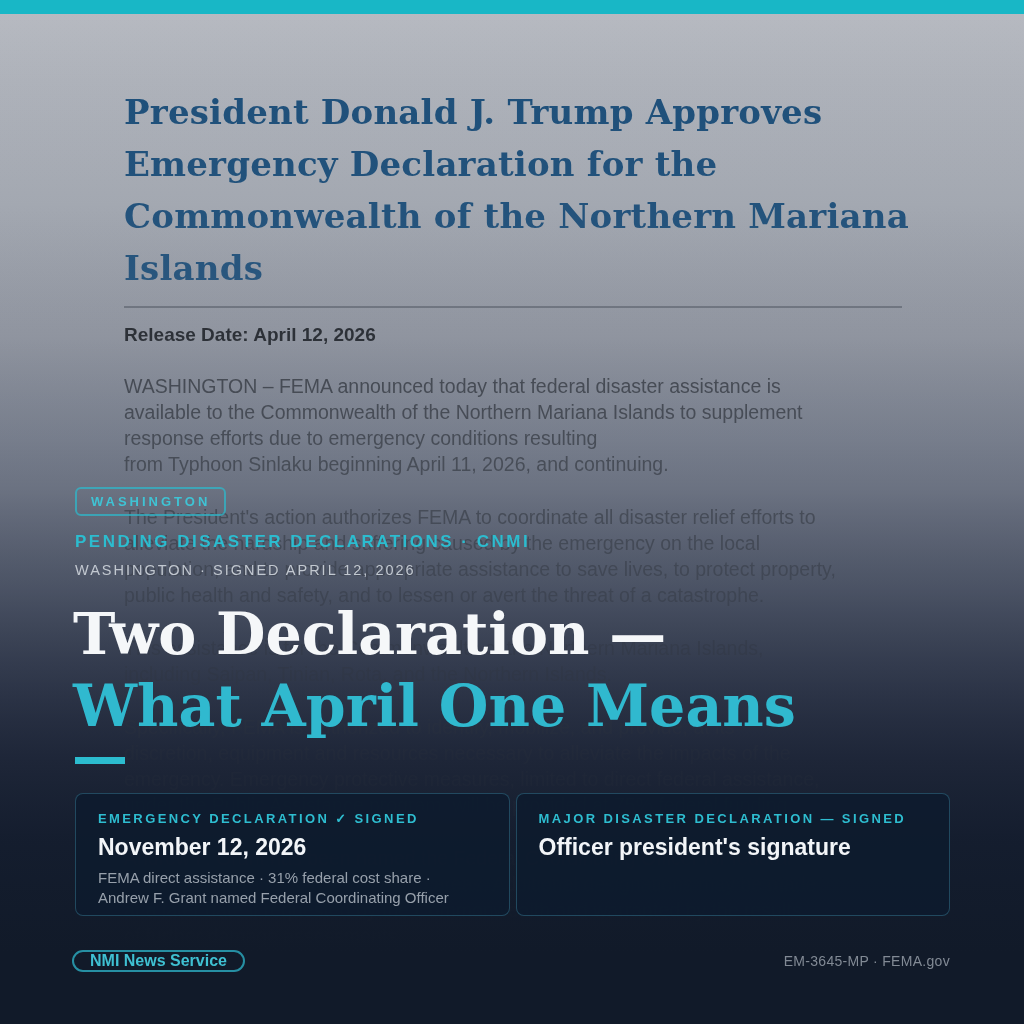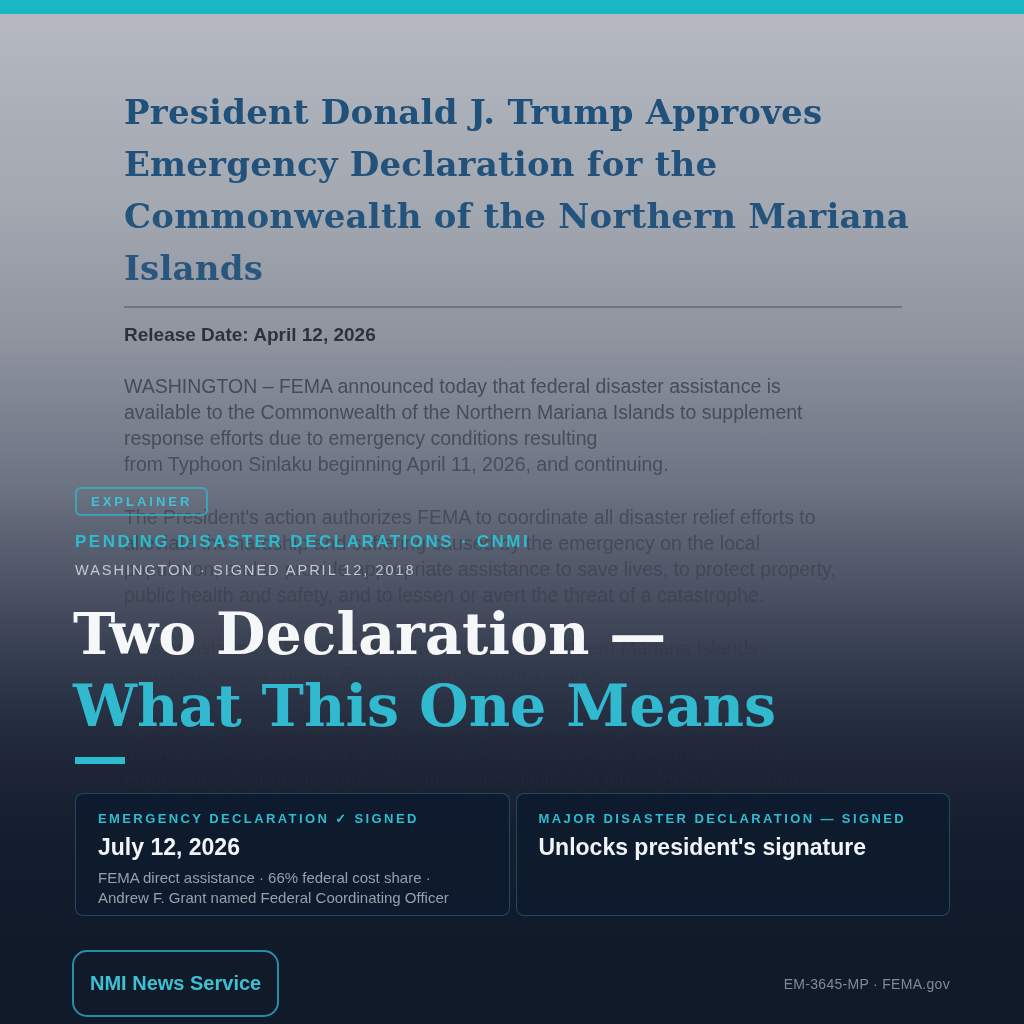--- a/index.html
+++ b/index.html
@@ -58,22 +58,22 @@
     background:rgba(13,27,45,.86);border:1.5px solid rgba(58,130,158,.45);
     border-radius:8px;padding:17px 22px;
   }
   .card-label{font-size:13px;font-weight:bold;letter-spacing:2.4px;color:#2ebdd0;white-space:pre;}
   .card-title{margin-top:8px;font-size:23px;font-weight:bold;color:#f2f5f8;white-space:pre;}
   .card-body{margin-top:7px;font-size:15px;line-height:20px;color:#97a0ab;white-space:pre-line;}
 
   .footer{position:absolute;left:72px;right:74px;top:950px;display:flex;
     align-items:center;justify-content:space-between;}
   .source-pill{
-    border:2px solid rgba(42,164,184,.85);border-radius:15px;padding:20px 16px;
-    font-size:20px;font-weight:bold;color:#3fc0d2;
+    border:2px solid rgba(42,164,184,.85);border-radius:15px;padding:0 16px;
+    font-size:16px;font-weight:bold;color:#3fc0d2;
   }
   .ref{font-size:14px;color:#828a95;letter-spacing:.3px;}
 </style>
 </head>
 <body>
 
 <div class="poster">
 
   <div class="topbar"></div>
 
@@ -101,43 +101,43 @@
     <p class="doc-para">Andrew F. Grant has been named the Federal Coordinating Officer for federal
 response operations in the affected areas. Additional designations may be made
 at a later date if requested by the Commonwealth and warranted by the results
 of further damage assessments.</p>
   </div>
 
   <div class="fade"></div>
 
   <div class="ovl">
 
-    <span class="badge">EXPLAINER</span>
+    <span class="badge">WASHINGTON</span>
 
     <div class="kicker">PENDING DISASTER DECLARATIONS · CNMI</div>
 
-    <div class="dateline">WASHINGTON · SIGNED APRIL 12, 2018</div>
+    <div class="dateline">WASHINGTON · SIGNED APRIL 12, 2026</div>
 
     <div class="headline">
       <div class="hl1">Two Declaration —</div>
-      <div class="hl2">What This One Means</div>
+      <div class="hl2">What April One Means</div>
     </div>
 
     <div class="accent-bar"></div>
 
     <div class="cards">
       <div class="card">
         <div class="card-label">EMERGENCY DECLARATION ✓ SIGNED</div>
-        <div class="card-title">July 12, 2026</div>
-        <div class="card-body">FEMA direct assistance · 66% federal cost share ·
+        <div class="card-title">November 12, 2026</div>
+        <div class="card-body">FEMA direct assistance · 31% federal cost share ·
 Andrew F. Grant named Federal Coordinating Officer</div>
       </div>
       <div class="card">
         <div class="card-label">MAJOR DISASTER DECLARATION — SIGNED</div>
-        <div class="card-title">Unlocks president's signature</div>
+        <div class="card-title">Officer president's signature</div>
       </div>
     </div>
 
     <div class="footer">
       <span class="source-pill">NMI News Service</span>
       <span class="ref">EM-3645-MP · FEMA.gov</span>
     </div>
 
   </div>
 </div>

